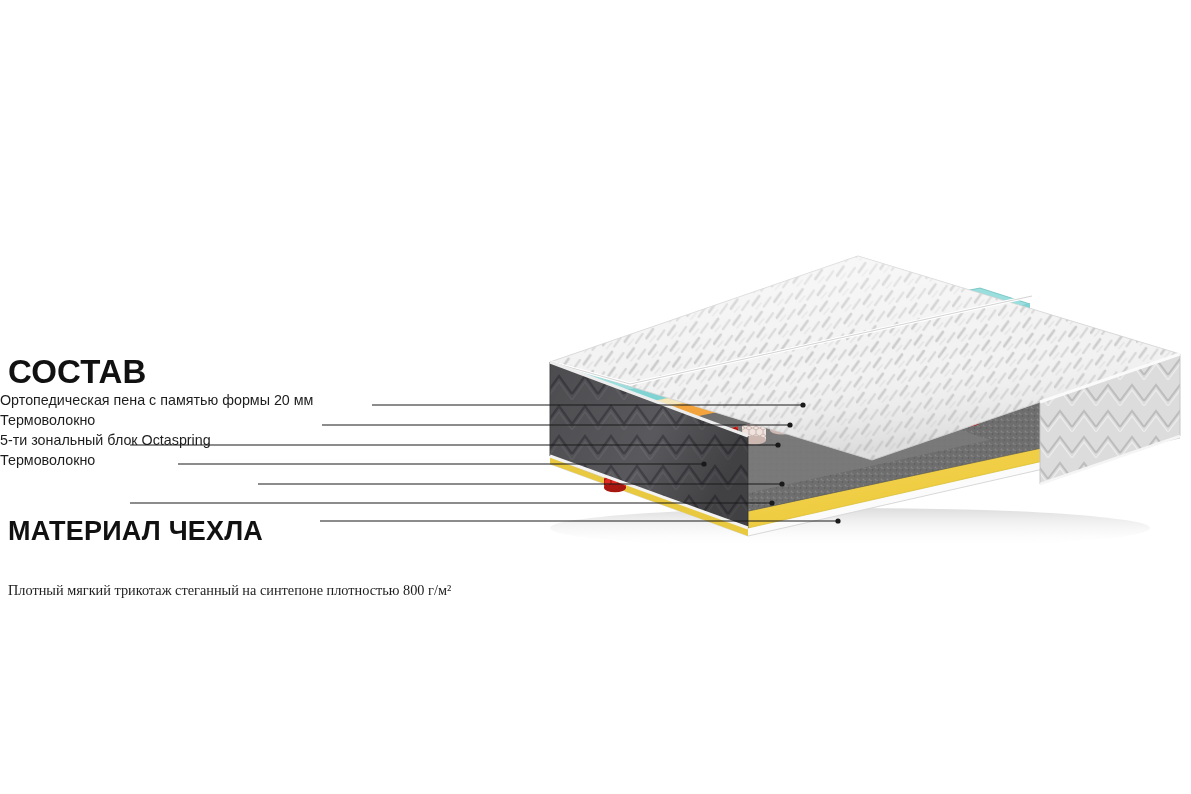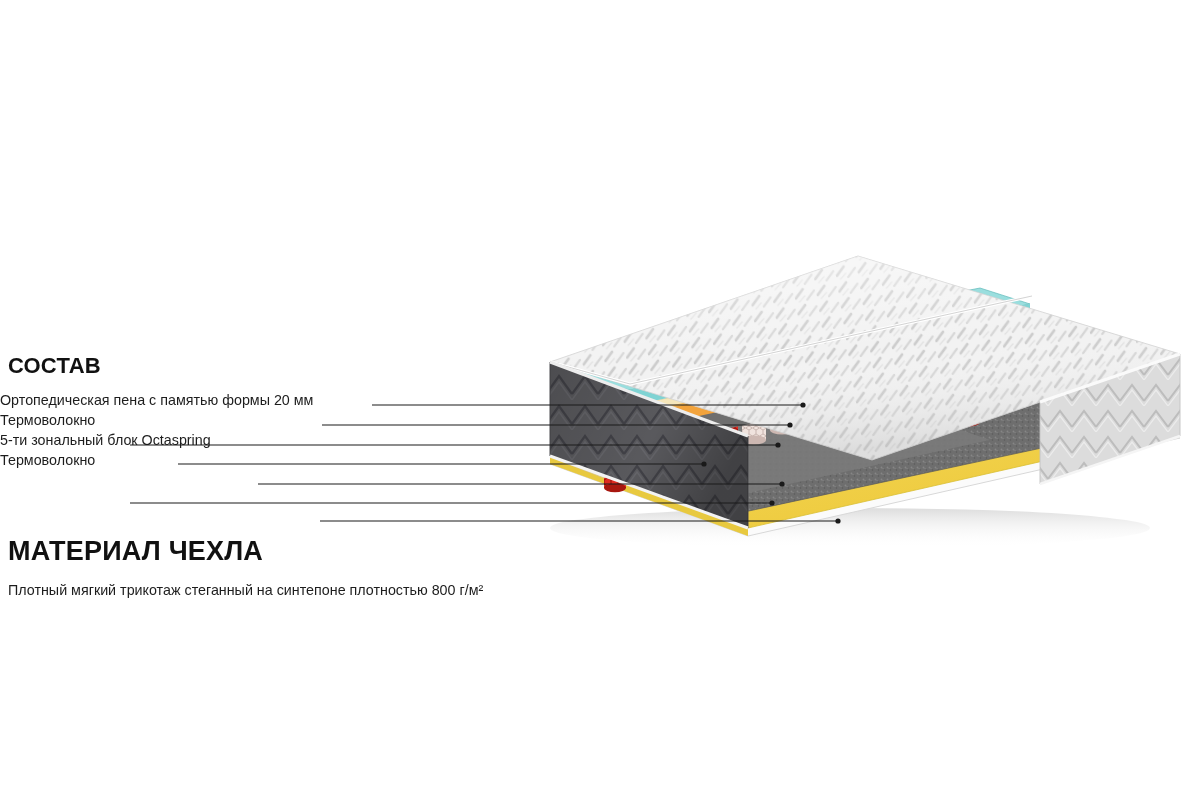--- a/index.html
+++ b/index.html
@@ -9,33 +9,33 @@
     font-family:"Liberation Sans","DejaVu Sans",sans-serif;
     color:#1a1a1a;position:relative;
   }
   #stage{position:absolute;left:0;top:0;width:1191px;height:794px;}
 
   
   .heading{
     position:absolute;left:8px;font-weight:bold;
     letter-spacing:.2px;color:#111;
   }
-  #h-sostav{top:353px;font-size:22px;}
-  #h-cover{top:536px;font-size:27px;}
+  #h-sostav{top:353px;font-size:33px;}
+  #h-cover{top:516px;font-size:27px;}
 
   .spec-list{position:absolute;left:0;top:390px;width:560px;}
   .spec-row{
     position:relative;height:20px;line-height:20px;
     font-size:14.3px;color:#1d1d1d;white-space:nowrap;
   }
   .spec-row .lbl{display:inline-block;}
 
   #cover-text{
     position:absolute;left:8px;top:580px;
-    font-size:14.3px;line-height:20px;color:#1d1d1d;white-space:nowrap;
+    font-size:14.3px;line-height:20px;color:#1d1d1d;white-space:nowrap;font-family:Liberation Serif, serif;
   }
 
   
   #leaders{position:absolute;left:0;top:0;width:1191px;height:794px;
            pointer-events:none;}
 
   
   #mattress{position:absolute;left:520px;top:250px;width:680px;height:300px;}
 
   svg.flat{display:block;}

